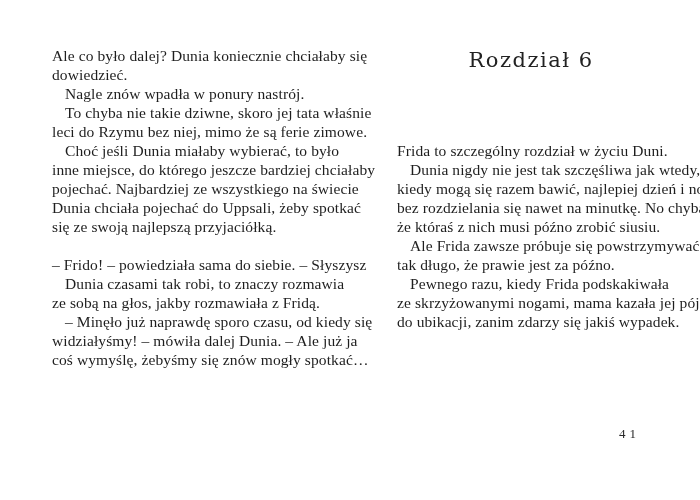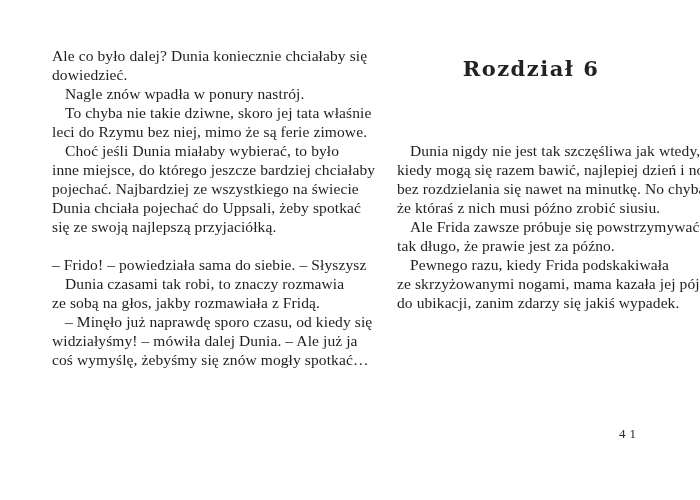--- a/index.html
+++ b/index.html
@@ -54,26 +54,26 @@
   }
   .indent {
     padding-left: 13px;
   }
   .gap-before {
     margin-top: 19px;
   }
   .chapter-heading {
     position: absolute;
     left: 47px;
-    top: 56px;
+    top: 48px;
     width: 268px;
     margin: 0;
     text-align: center;
     font-family: "DejaVu Serif", serif;
-    font-weight: bold;
+    font-weight: normal;
     font-size: 21px;
     letter-spacing: 1.5px;
     color: #222222;
   }
   .page-number {
     position: absolute;
     top: 426px;
     right: 60px;
     font-size: 13px;
     letter-spacing: 4px;
@@ -102,20 +102,21 @@
       <div class="line">ze sobą na głos, jakby rozmawiała z Fridą.</div>
       <div class="line indent">– Minęło już naprawdę sporo czasu, od kiedy się</div>
       <div class="line">widziałyśmy! – mówiła dalej Dunia. – Ale już ja</div>
       <div class="line">coś wymyślę, żebyśmy się znów mogły spotkać…</div>
     </div>
   </div>
 
   <div class="page page-right">
     <h2 class="chapter-heading">Rozdział 6</h2>
     <div class="text-block right-body">
+      <div class="line">Frida to szczególny rozdział w życiu Duni.</div>
       <div class="line indent">Dunia nigdy nie jest tak szczęśliwa jak wtedy,</div>
       <div class="line">kiedy mogą się razem bawić, najlepiej dzień i noc</div>
       <div class="line">bez rozdzielania się nawet na minutkę. No chyba,</div>
       <div class="line">że któraś z nich musi późno zrobić siusiu.</div>
       <div class="line indent">Ale Frida zawsze próbuje się powstrzymywać</div>
       <div class="line">tak długo, że prawie jest za późno.</div>
       <div class="line indent">Pewnego razu, kiedy Frida podskakiwała</div>
       <div class="line">ze skrzyżowanymi nogami, mama kazała jej pójść</div>
       <div class="line">do ubikacji, zanim zdarzy się jakiś wypadek.</div>
     </div>

